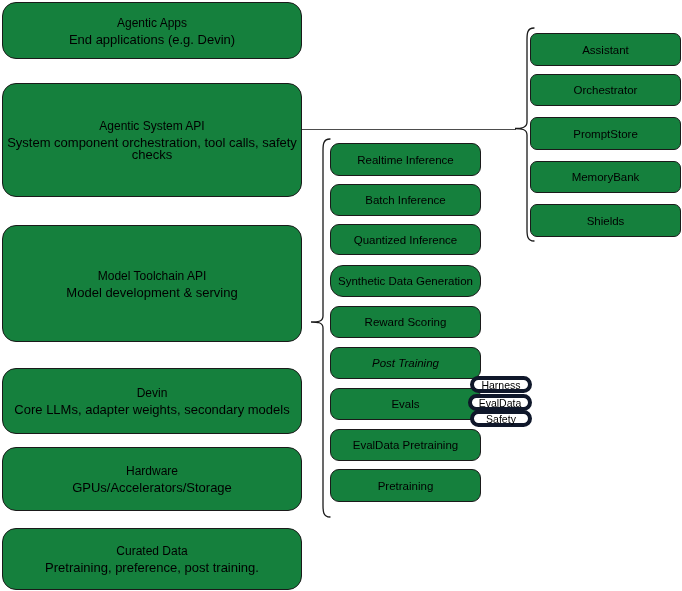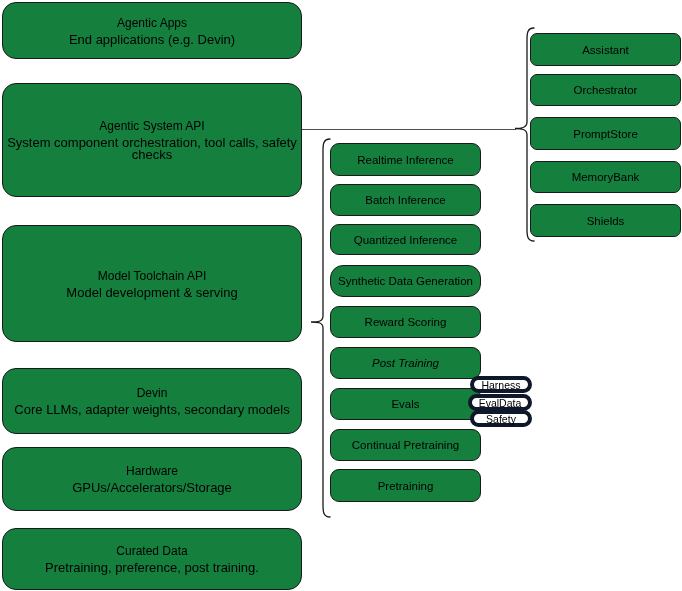--- a/index.html
+++ b/index.html
@@ -137,21 +137,21 @@
   <div class="node cap" style="left:330px; top:306px; width:151px; height:32px;">
     <span>Reward Scoring</span>
   </div>
   <div class="node cap" style="left:330px; top:347px; width:151px; height:32px;font-style:italic;">
     <span>Post Training</span>
   </div>
   <div class="node cap" style="left:330px; top:388px; width:151px; height:32px;">
     <span>Evals</span>
   </div>
   <div class="node cap" style="left:330px; top:429px; width:151px; height:32px;">
-    <span>Continual Pretraining</span>
+    <span>EvalData Pretraining</span>
   </div>
   <div class="node cap" style="left:330px; top:469px; width:151px; height:33px;">
     <span>Pretraining</span>
   </div>
 
   <div class="pill" style="left:470px; top:376px; width:62px; height:17px;">
     <span>Harness</span>
   </div>
   <div class="pill" style="left:468px; top:394px; width:64px; height:17px;">
     <span>EvalData</span>

